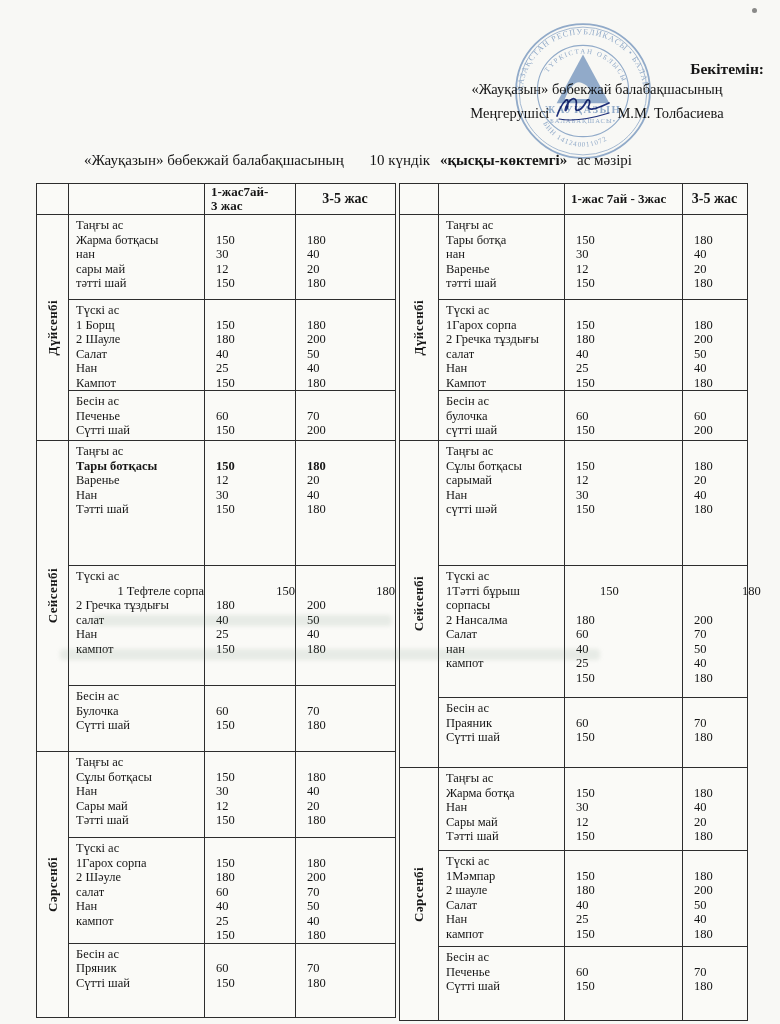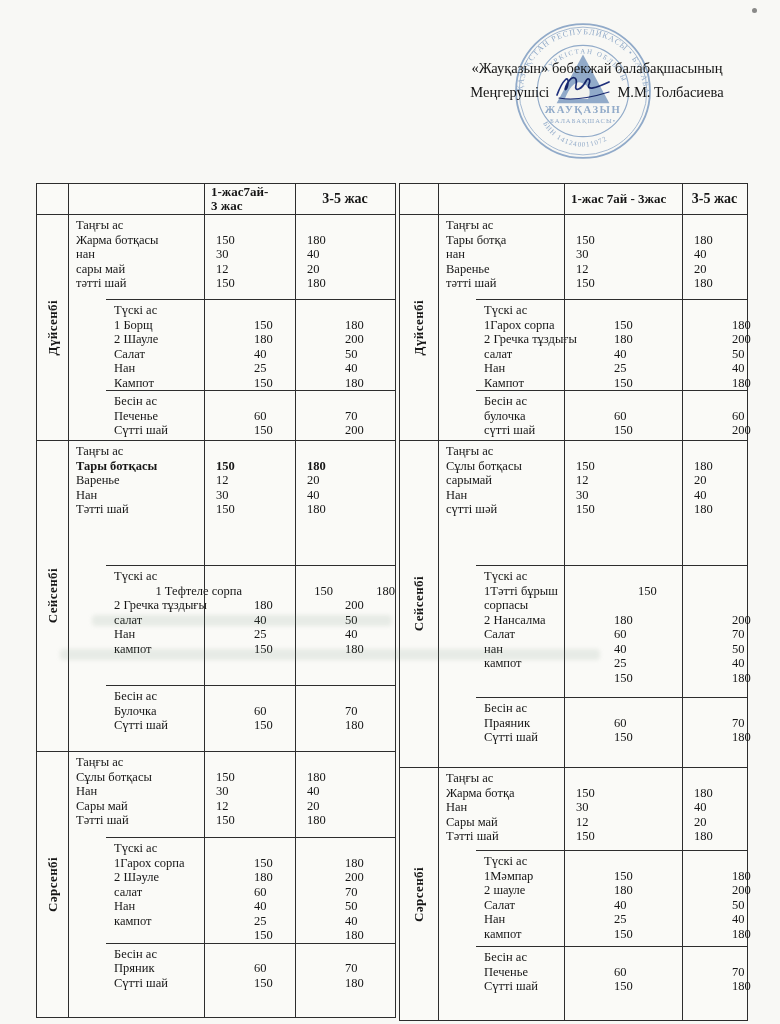--- a/index.html
+++ b/index.html
@@ -26,36 +26,37 @@
   .thead{display:flex;align-items:center;border-bottom:1.3px solid #2d2d2d;}
   .age1{font-weight:bold;font-size:13px;line-height:14px;white-space:pre-line;padding-left:7px;box-sizing:border-box;}
   .age2{font-weight:bold;font-size:14px;text-align:center;flex:1;}
   .dayrow{display:flex;}
   .dayrow + .dayrow{border-top:1.3px solid #2d2d2d;}
   .daycell{display:flex;align-items:center;justify-content:center;flex:none;}
   .daylabel{writing-mode:vertical-rl;transform:rotate(180deg);font-weight:bold;
             font-size:13px;letter-spacing:.4px;}
   .mealscol{flex:1;display:flex;flex-direction:column;min-width:0;}
   .meal{padding-top:3px;box-sizing:border-box;}
-  .meal.sep{border-top:1.2px solid #2d2d2d;margin-left:38px;}
+  .meal.sep{border-top:1.2px solid #2d2d2d;}
   .mrow{display:grid;align-items:start;}
   .dish,.val,.mealtitle{font-size:12.5px;line-height:14.5px;}
   .dish,.mealtitle{padding-left:8px;white-space:pre-line;}
   .val{padding-left:12px;}
   
   .bleed{position:absolute;background:rgba(112,136,116,.13);filter:blur(2px);border-radius:4px;}
   .speck{position:absolute;left:752px;top:8px;width:5px;height:5px;border-radius:50%;
          background:rgba(45,45,45,.55);}
 </style>
 </head>
 <body>
 
 <div class="page">
 
   <div class="approval">
+    <span class="approve-label">Бекітемін:</span>
     <div>«Жауқазын» бөбекжай балабақшасының</div>
     <div class="role-line">
       <span>Меңгерушісі</span>
       <span class="sig-gap">
         <svg width="56" height="30" viewBox="0 0 56 30">
           <path d="M2,22 C8,6 14,2 13,10 C12,18 8,19 12,11 C17,2 23,3 21,12 C19,20 27,16 31,8 C33,4 36,6 34,11 C31,18 41,15 54,9" fill="none" stroke="#20317c" stroke-width="1.7" stroke-linecap="round"></path>
           <path d="M4,25 C20,28 38,24 54,19" fill="none" stroke="#20317c" stroke-width="1.2" stroke-linecap="round"></path>
         </svg>
       </span>
       <span>М.М. Толбасиева</span>
@@ -77,20 +78,26 @@
       <text font-size="8" letter-spacing="1"><textPath href="#tArc" startOffset="2%">ҚАЗАҚСТАН РЕСПУБЛИКАСЫ • БАЛАБАҚШАСЫ - ЖАУАПКЕРШІЛІГІ</textPath></text>
       <text font-size="6.8" letter-spacing="1.5"><textPath href="#iArc" startOffset="18%">ТҮРКІСТАН ОБЛЫСЫ</textPath></text>
       <text font-size="7" letter-spacing="1"><textPath href="#bArc" startOffset="16%">БИН 141240011072</textPath></text>
     </g>
     <path d="M70,34 L44,82 L96,82 Z" fill="#3d6dab"></path>
     <path d="M52,78 Q60,58 69,62 Q80,66 75,78 Z" fill="#f5f5f2"></path>
     <text x="70" y="92" text-anchor="middle" font-size="10.5" font-weight="bold" letter-spacing="1.5" fill="#3d6dab" font-family="Liberation Serif, DejaVu Serif, serif">ЖАУҚАЗЫН</text>
     <text x="70" y="102" text-anchor="middle" font-size="6.5" letter-spacing="1" fill="#3d6dab" font-family="Liberation Serif, DejaVu Serif, serif">БАЛАБАҚШАСЫ•</text>
   </svg>
 
+  <div class="doc-title">
+    <span>«Жауқазын» бөбекжай балабақшасының</span><span class="gap"></span>
+    <span>10 күндік</span><span class="sp"></span>
+    <span class="bold">«қысқы-көктемгі»</span><span class="sp"></span>
+    <span>ас мәзірі</span>
+  </div>
 
   <div class="menu-table" style="left:36px;top:183px;width:358px;">
       <div class="vline" style="left: 31px;"></div>
       <div class="vline" style="left: 167px;"></div>
       <div class="vline" style="left: 258px;"></div>
       <div class="thead" style="min-height: 30px;">
         <div style="width: 167px; flex: 0 0 auto;"></div>
         <div class="age1" style="width: 91px; flex: 0 0 auto;">1-жас7ай-
 3 жас</div>
         <div class="age2">3-5 жас</div>

